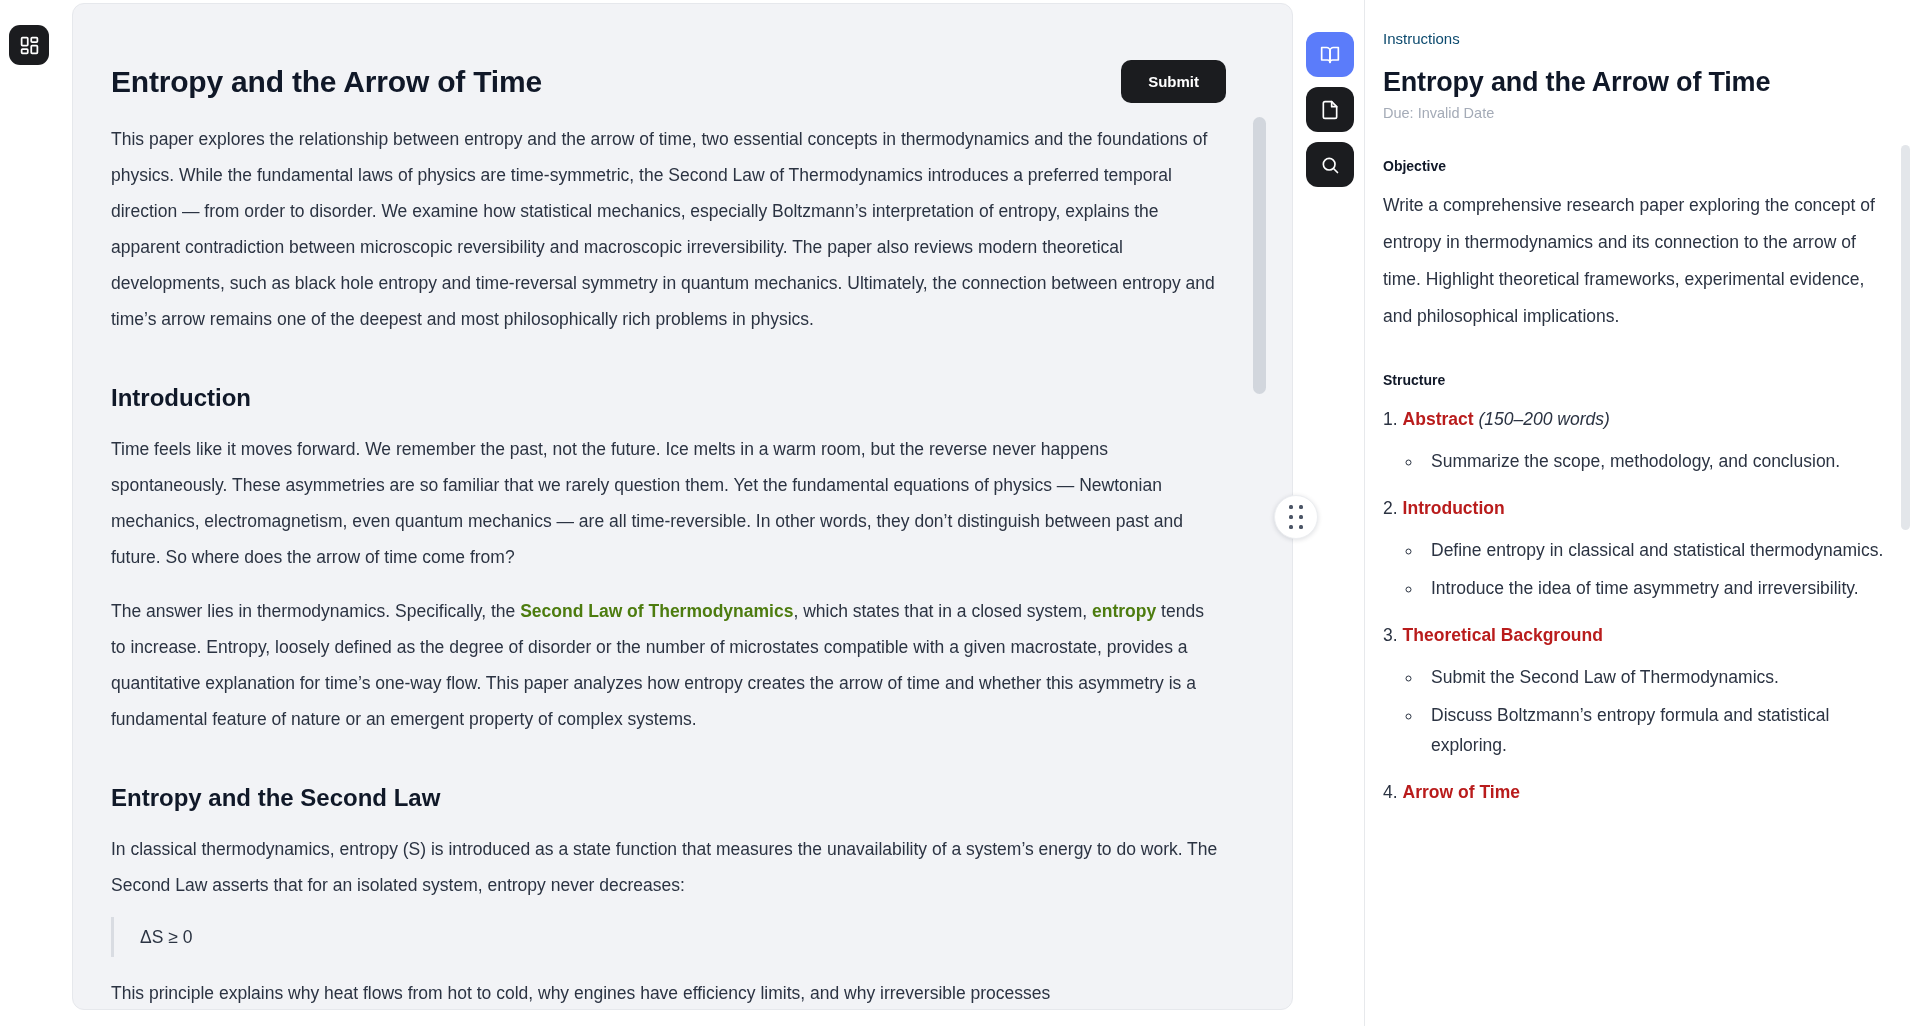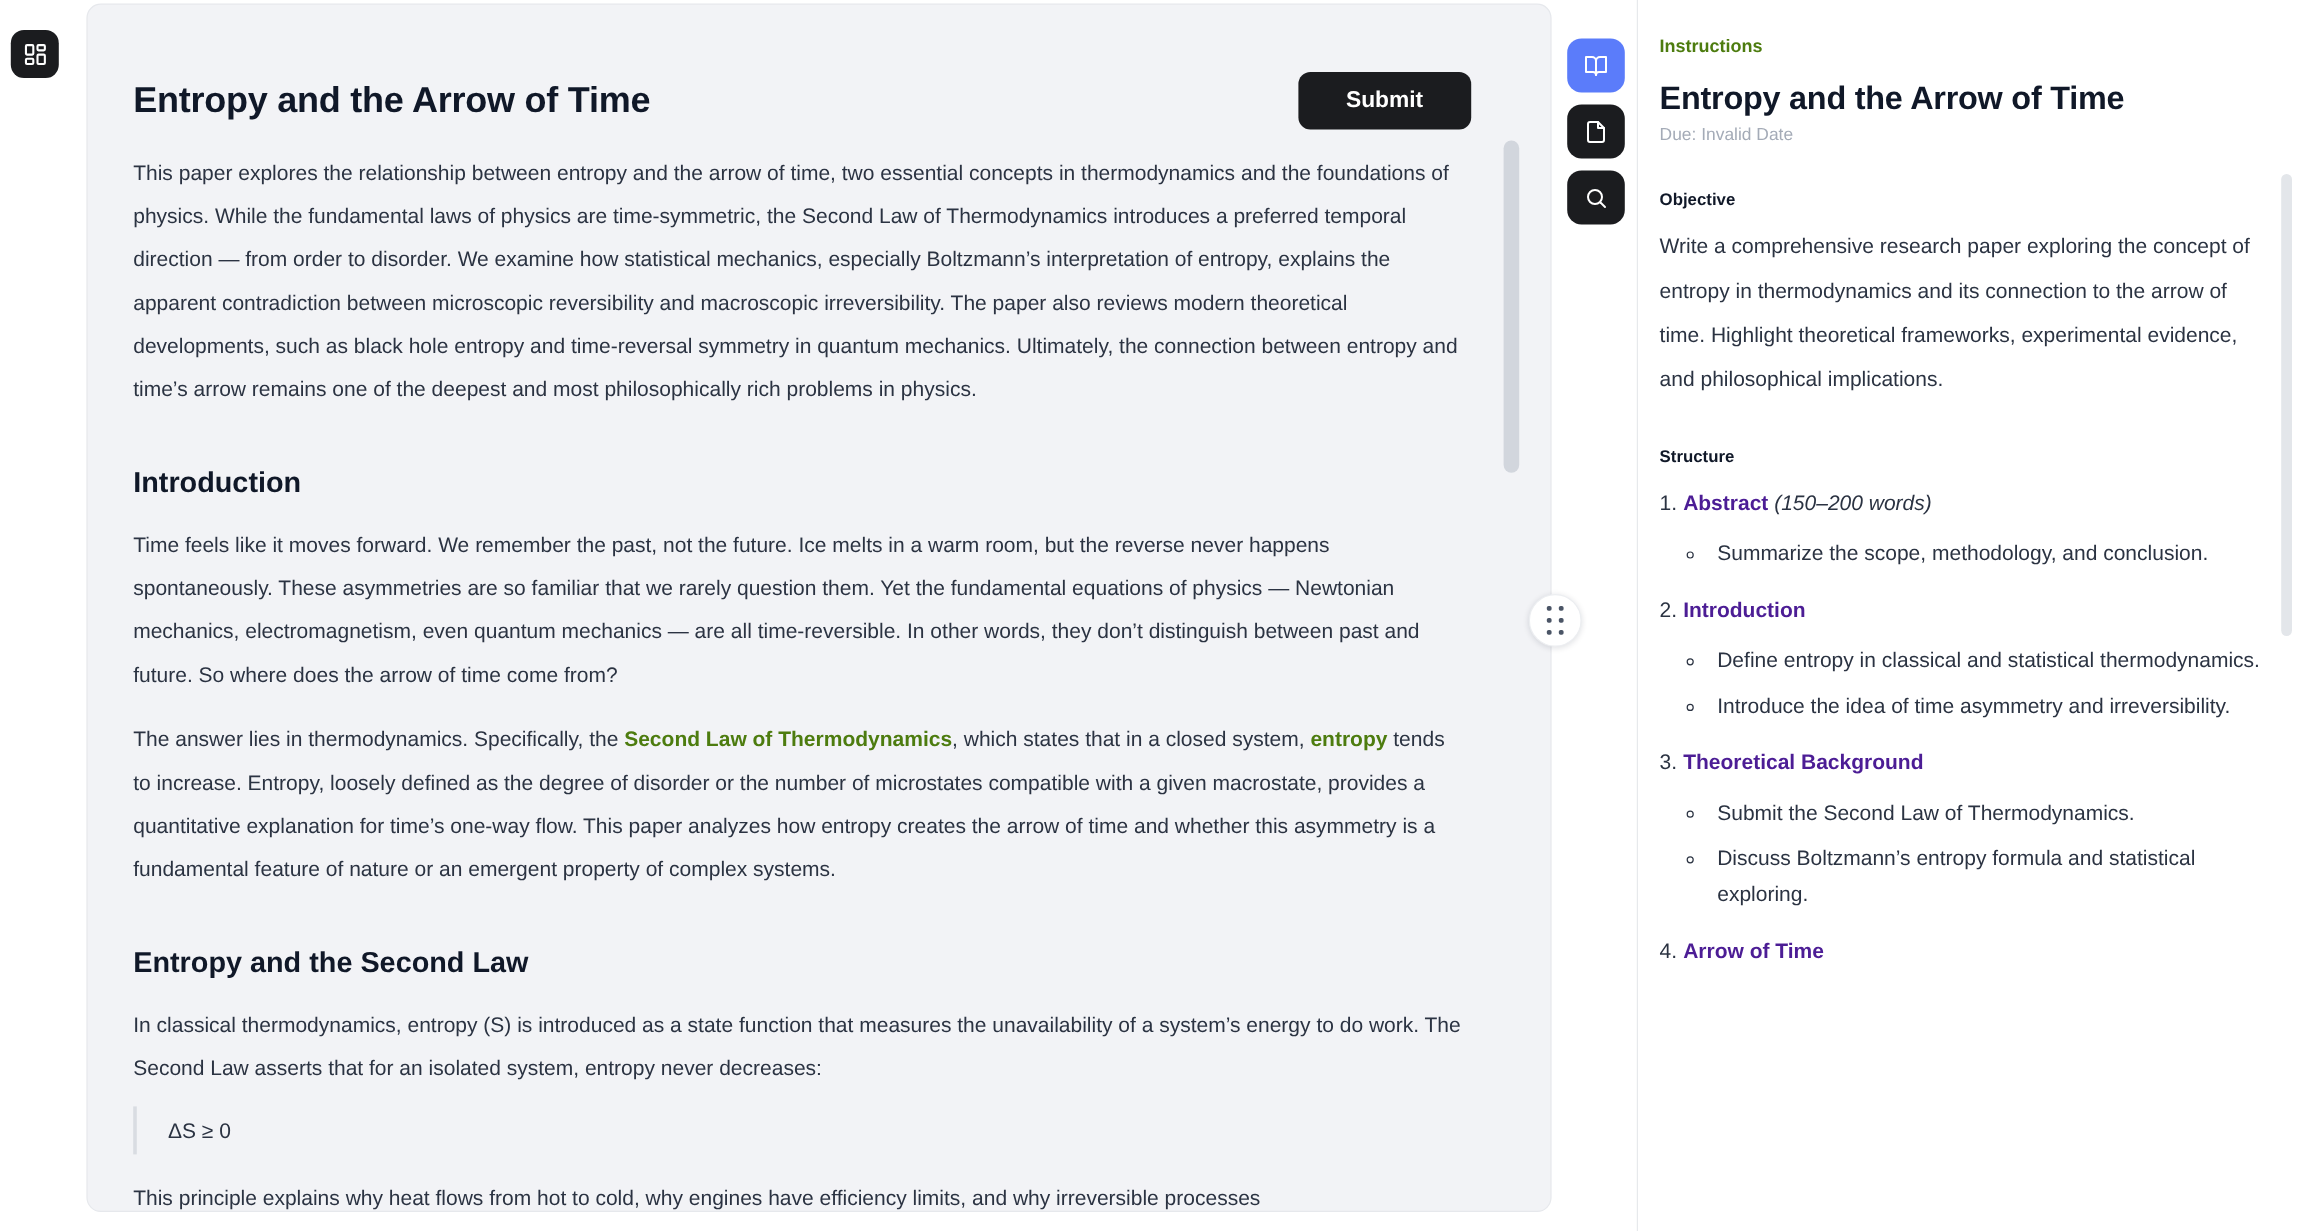--- a/index.html
+++ b/index.html
@@ -19,21 +19,21 @@
     background:var(--dark);border-radius:11px;display:flex;align-items:center;justify-content:center;cursor:pointer;}
   .rail-btn svg{width:21px;height:21px;stroke:#fff;fill:none;stroke-width:2;stroke-linejoin:round;stroke-linecap:round;}
 
   
   .editor-pane{position:absolute;left:72px;top:3px;width:1221px;height:1007px;
     background:#f2f3f6;border:1px solid #e6e8ec;border-radius:12px;overflow:hidden;}
   .editor-header{display:flex;align-items:center;justify-content:space-between;
     margin:56px 66px 0 38px;}
   .editor-header h1{margin:0;font-size:30px;font-weight:700;color:var(--heading-text);letter-spacing:-.2px;}
   .submit-btn{background:var(--dark);color:#fff;border:none;border-radius:10px;
-    font-family:inherit;font-size:19px;font-weight:700;padding:13px 40px;cursor:pointer;}
+    font-family:inherit;font-size:15px;font-weight:700;padding:13px 27px;cursor:pointer;}
   .doc-body{margin:0 70px 0 38px;color:var(--body-text);font-size:17.5px;line-height:36px;}
   .doc-body p{margin:18px 0 0 0;}
   .doc-body h2{margin:46px 0 0 0;font-size:24px;font-weight:700;color:var(--heading-text);line-height:30px;}
   .doc-body .quote{margin:14px 0 0 0;padding:2px 0 2px 26px;border-left:3px solid #d9dce2;}
   .doc-body strong{color:#4d7c0f;}
 
   
   .editor-scrollbar{position:absolute;left:1253px;top:117px;width:13px;height:277px;
     border-radius:7px;background:#d2d6dd;}
 
@@ -47,29 +47,29 @@
   
   .tool-col{position:absolute;left:1306px;top:32px;width:48px;display:flex;flex-direction:column;gap:10px;}
   .tool-btn{width:48px;height:45px;border:none;border-radius:12px;background:var(--dark);
     display:flex;align-items:center;justify-content:center;cursor:pointer;}
   .tool-btn.active{background:var(--accent-blue);}
   .tool-btn svg{width:20px;height:20px;stroke:#fff;fill:none;stroke-width:2;stroke-linecap:round;stroke-linejoin:round;}
 
   
   .instructions-panel{position:absolute;left:1364px;top:0;width:555px;height:100%;
     background:#fff;border-left:1px solid #e7e9ec;padding:30px 30px 0 18px;}
-  .eyebrow{font-size:15px;font-weight:700;color:#4d7c0f;margin:0;}
+  .eyebrow{font-size:15px;font-weight:400;color:#0c4a6e;margin:0;}
   .panel-title{margin:20px 0 0 0;font-size:27px;font-weight:700;color:var(--heading-text);letter-spacing:-.2px;}
   .due{margin:7px 0 0 0;font-size:14.5px;color:#a4abb7;}
   .panel-h{margin:37px 0 0 0;font-size:14px;font-weight:700;color:var(--heading-text);}
   .objective-text{margin:13px 0 0 0;font-size:17.5px;line-height:37px;color:var(--body-text);}
   .structure-list{margin:16px 0 0 0;padding:0;list-style:none;color:var(--body-text);}
   .s-item{margin:0 0 17px 0;font-size:17.5px;line-height:30px;}
   .s-item .num{margin-right:5px;}
-  .s-item strong{color:#4c1d95;}
+  .s-item strong{color:#b91c1c;}
   .s-item em{font-style:italic;}
   .s-item ul{margin:12px 0 0 0;padding:0 0 0 40px;}
   .s-item ul li{margin:0 0 8px 0;padding-left:8px;line-height:30px;}
 
   
   .panel-scrollbar{position:absolute;left:1901px;top:145px;width:9px;height:385px;
     border-radius:5px;background:#e3e6ea;}
 </style>
 </head>
 <body>

